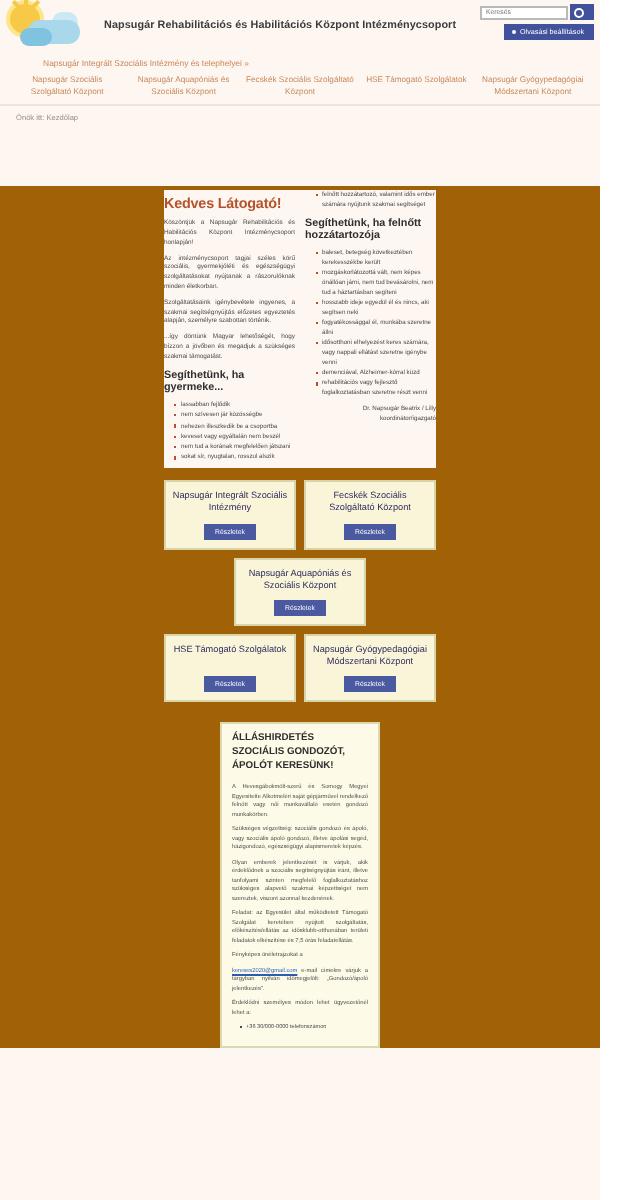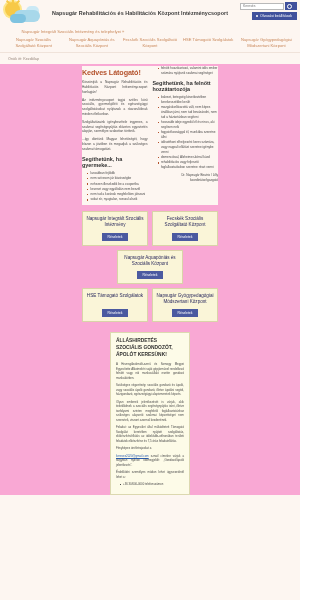--- a/index.html
+++ b/index.html
@@ -162,22 +162,23 @@
   .breadcrumb {
     padding: 4px 8px 3px;
     font-size: 3.8px;
     color: #9b8b80;
     background: #fdf6f1;
   }
   .breadcrumb a { color: #9b8b80; text-decoration: none; cursor: pointer; }
 
   
   .main {
-    background: #f9a8d4;
+    background: #a16207;
     padding: 2px 0 0 0;
+    margin-top: 29px;
   }
   .content-wrap {
     width: 136px;
     margin: 0 auto;
     background: #fdf6f1;
   }
   .cols {
     display: flex;
     gap: 5px;
   }

